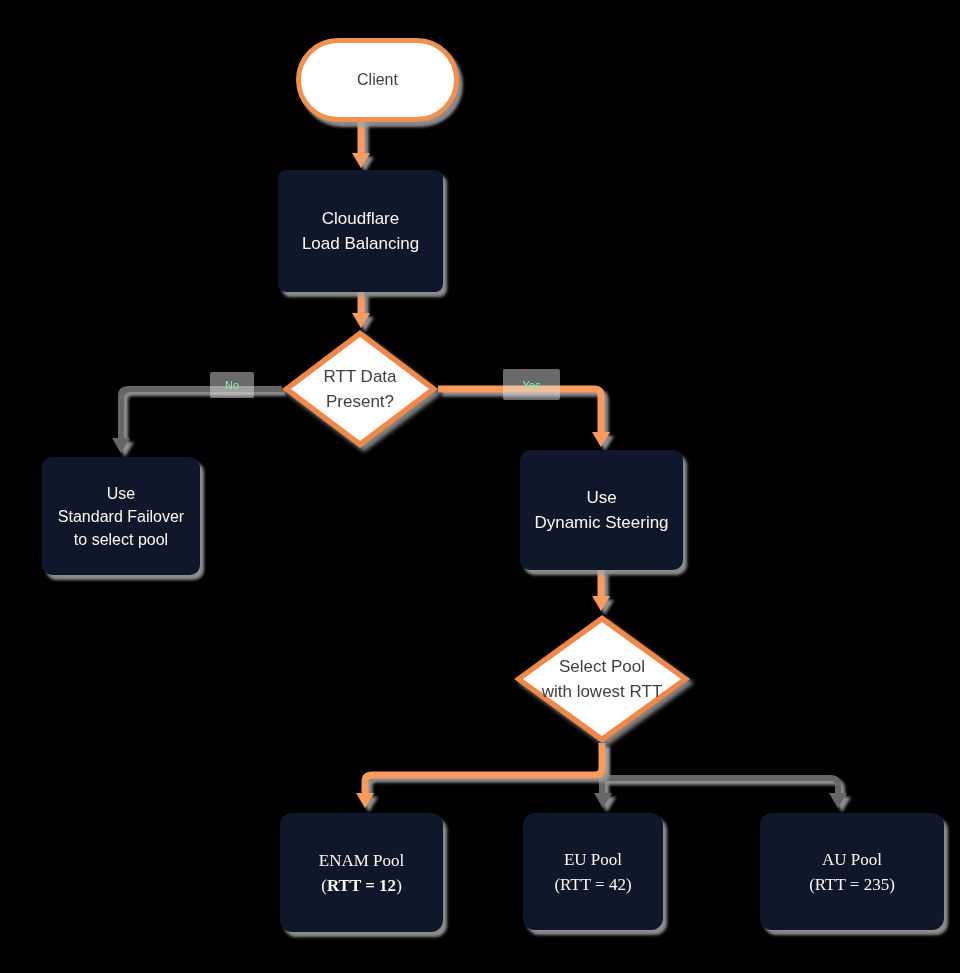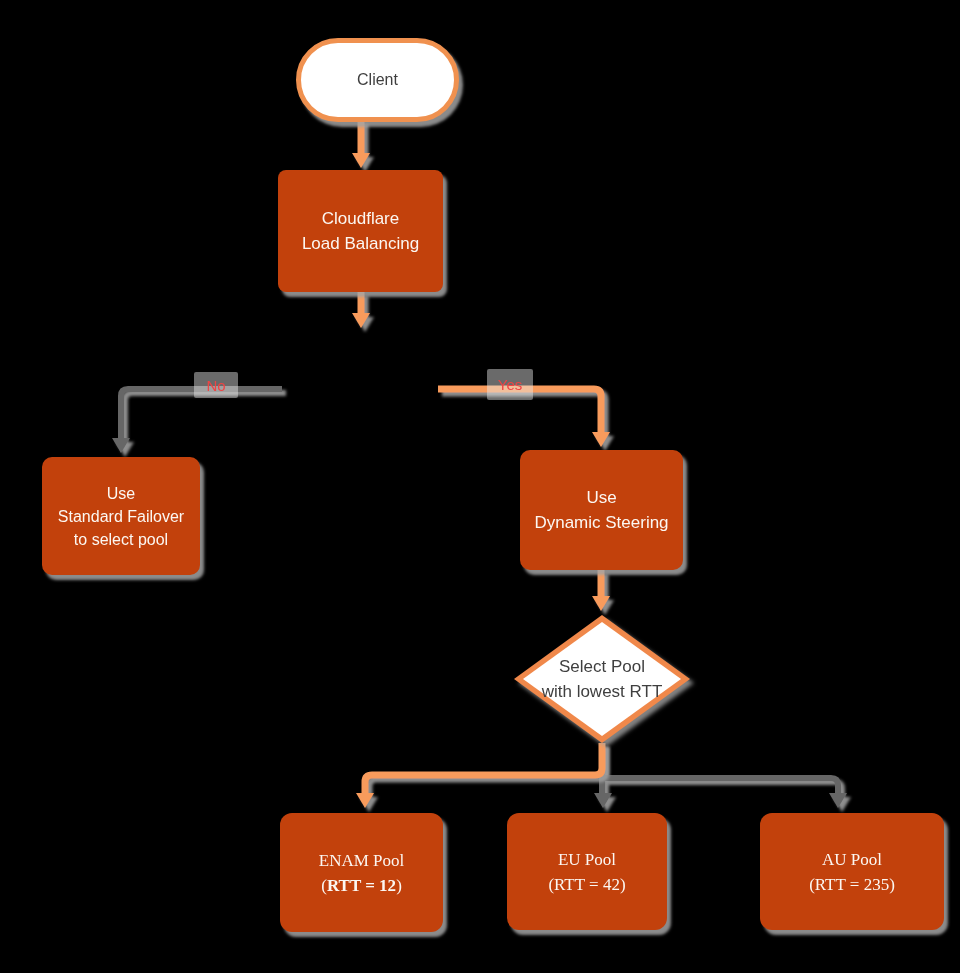--- a/index.html
+++ b/index.html
@@ -7,21 +7,21 @@
     position:relative; width:960px; height:973px; background:#000000;
     font-family:"Liberation Sans", sans-serif; overflow:hidden;
   }
   svg.edges { position:absolute; left:0; top:0; }
 
   .node {
     position:absolute; display:flex; align-items:center; justify-content:center;
     text-align:center; box-sizing:border-box;
   }
   .box {
-    background:#c2410c; border-radius:10px; color:#FCF7F2;
+    background:#0f172a; border-radius:10px; color:#FCF7F2;
     font-size:17px; line-height:25px;
     box-shadow:4px 5px 3px rgba(163,163,163,0.85);
   }
   .terminator {
     background:#FFFFFF; border:5px solid #F0914F; border-radius:44px;
     color:#3F3F3F; font-size:16px;
     box-shadow:4px 5px 3px rgba(163,163,163,0.85);
   }
   .multiline { white-space:pre-line; }
 
@@ -37,22 +37,23 @@
   .diamond .dlabel {
     position:absolute; inset:0; display:flex; align-items:center; justify-content:center;
     text-align:center; color:#3F3F3F; font-size:17px; line-height:25px;
   }
 
   .pool .pline { font-size:17px; line-height:25px;font-family:Liberation Serif, serif; }
   .pool b { font-weight:bold; }
 
   .edge-chip {
     position:absolute; display:flex; align-items:center; justify-content:center;
-    background:rgba(235,235,235,0.45); color:#ef4444; font-size:15px;
+    background:rgba(235,235,235,0.45); color:#86efac; font-size:11px;
     border-radius:2px;
+    margin-left:16px;
   }
 </style>
 </head>
 <body>
 
 <div class="canvas">
 
   <svg class="edges" width="960" height="973" viewBox="0 0 960 973">
     <defs>
       <filter id="sh" x="-20%" y="-20%" width="150%" height="150%">
@@ -95,33 +96,39 @@
       <g>
         <path d="M602 743 L602 768 Q602 775 595 775 L372 775 Q365 775 365 782 L365 795"></path>
         <polygon points="356,793 374,793 365,808" fill="#F89B5C" stroke="none"></polygon>
       </g>
     </g>
   </svg>
 
   <div class="edge-chip" style="left:194px;top:372px;width:44px;height:26px;">
     <span>No</span>
   </div>
-  <div class="edge-chip" style="left:487px;top:369px;width:46px;height:31px;">
+  <div class="edge-chip" style="left:487px;top:369px;width:57px;height:31px;">
     <span>Yes</span>
   </div>
 
   <div class="node terminator" style="left:296px;top:38px;width:163px;height:84px;">
     <span class="multiline">Client</span>
   </div>
 
   <div class="node box" style="left:278px;top:170px;width:165px;height:122px;border-radius:8px;">
     <span class="multiline">Cloudflare
 Load Balancing</span>
   </div>
 
+  <div class="diamond" style="left:282px;top:330px;width:156px;height:118px;">
+    <div class="outer"></div>
+    <div class="inner"></div>
+    <div class="dlabel multiline">RTT Data
+Present?</div>
+  </div>
 
   <div class="node box" style="left:42px;top:457px;width:158px;height:118px;font-size:16px;line-height:23px;">
     <span class="multiline">Use
 Standard Failover
 to select pool</span>
   </div>
 
   <div class="node box" style="left:520px;top:450px;width:163px;height:120px;">
     <span class="multiline">Use
 Dynamic Steering</span>
@@ -132,21 +139,21 @@
     <div class="inner"></div>
     <div class="dlabel multiline">Select Pool
 with lowest RTT</div>
   </div>
 
   <div class="node box pool" style="left:280px;top:813px;width:163px;height:119px;border-radius:12px;flex-direction:column;">
     <div class="pline">ENAM Pool</div>
     <div class="pline"><span>(</span><b>RTT = 12</b><span>)</span></div>
   </div>
 
-  <div class="node box pool" style="left:507px;top:813px;width:160px;height:117px;border-radius:12px;flex-direction:column;">
+  <div class="node box pool" style="left:523px;top:813px;width:140px;height:117px;border-radius:12px;flex-direction:column;">
     <div class="pline">EU Pool</div>
     <div class="pline">(RTT = 42)</div>
   </div>
 
   <div class="node box pool" style="left:760px;top:813px;width:184px;height:117px;border-radius:12px;flex-direction:column;">
     <div class="pline">AU Pool</div>
     <div class="pline">(RTT = 235)</div>
   </div>
 
 </div>

